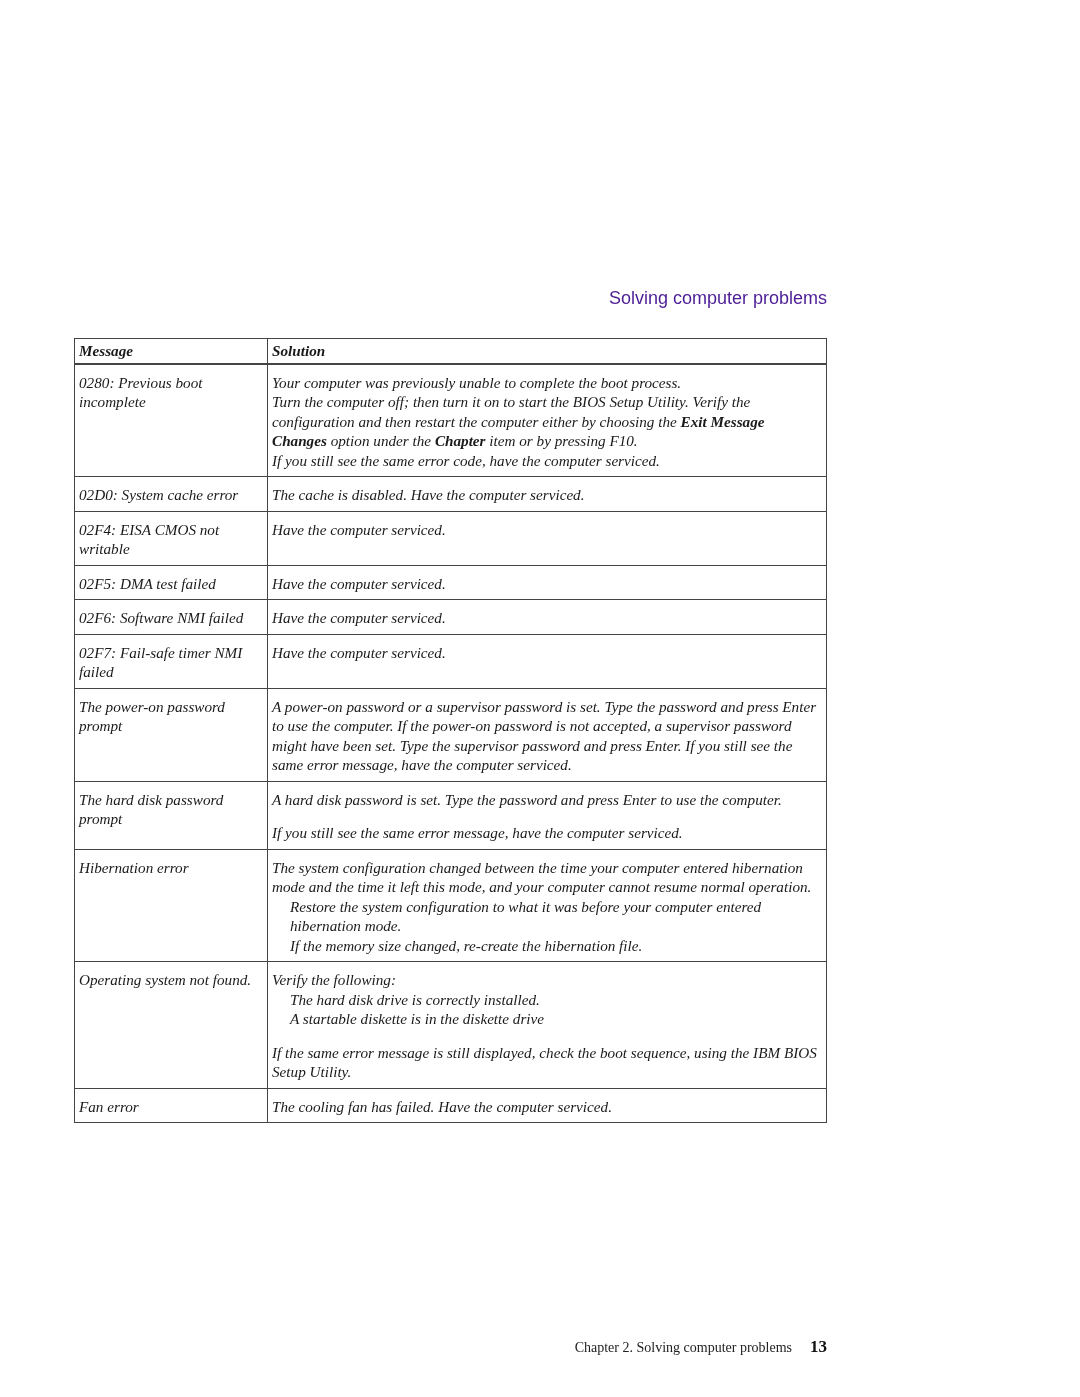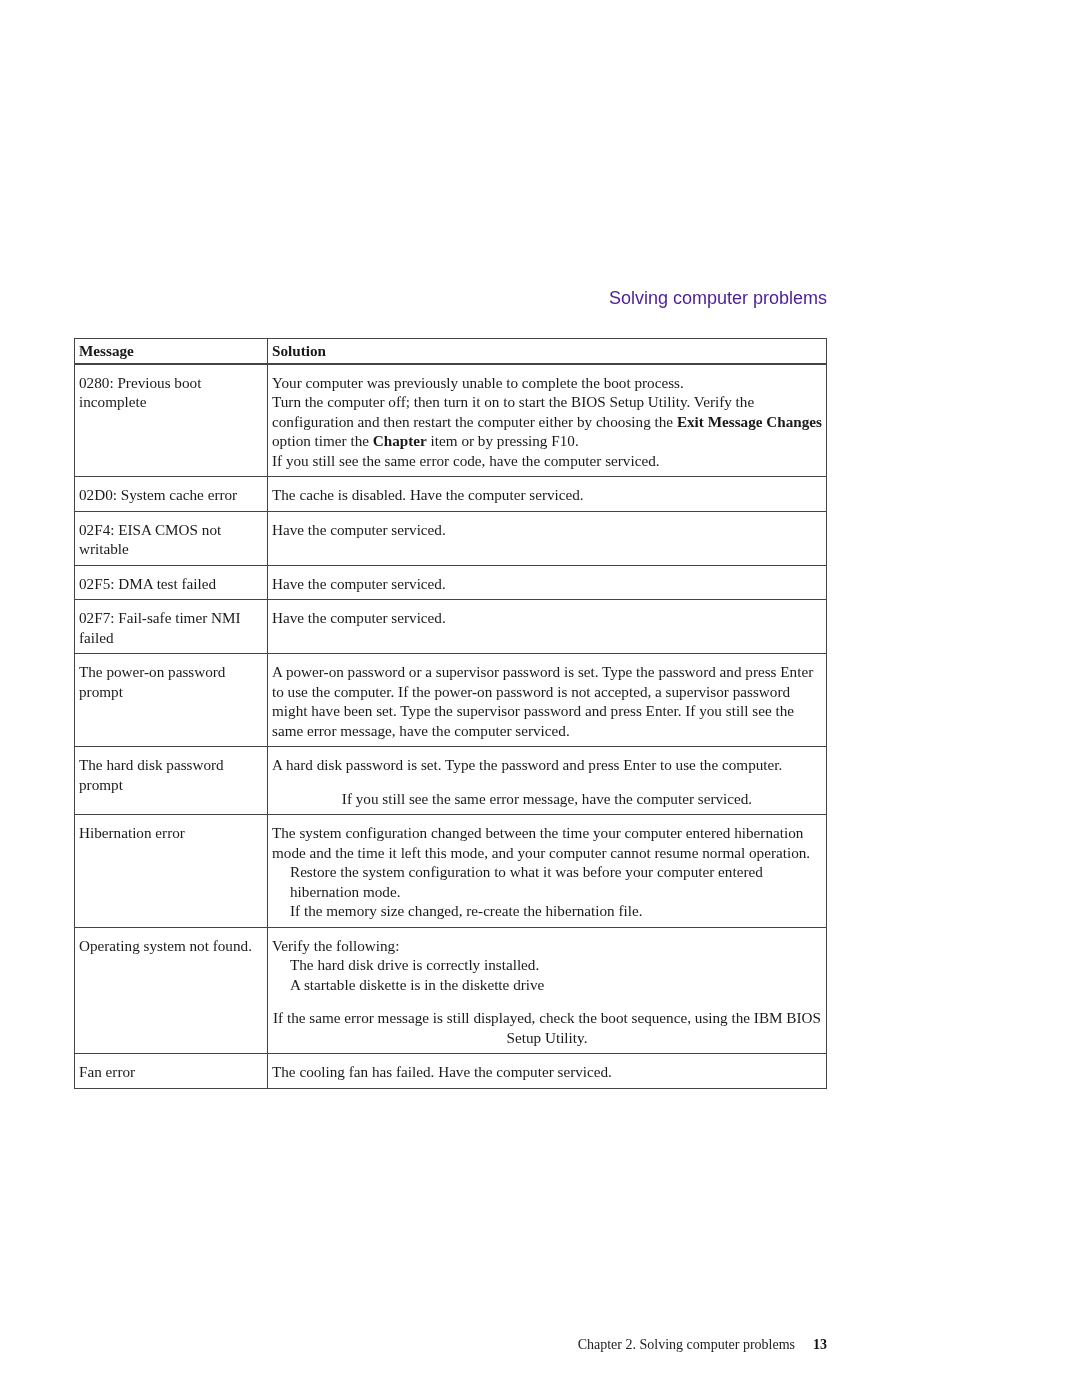--- a/index.html
+++ b/index.html
@@ -12,68 +12,73 @@
   table.msg {
     position: absolute; left: 74px; top: 338px; width: 753px;
     border-collapse: collapse;
     font-family: "Liberation Serif", serif; font-size: 15.2px; line-height: 19.5px;
     color: #1a1a1a;
   }
   table.msg th, table.msg td {
     border: 1px solid #444;
     vertical-align: top; text-align: left;
     padding: 0 4px 6px 4px;
+    font-style: italic;
   }
   table.msg th { font-weight: bold; padding-top: 2px; padding-bottom: 2px; }
   table.msg td { padding-top: 8px; }
   table.msg td.c1 { width: 184px; }
   table.msg tr.head th { border-bottom: 2px solid #444; }
   .p { display: block; }
   .gap { }
-  .gap-lg { margin-top: 14px; text-align: center; }
+  .gap-lg { margin-top: 14px; }
   .indent { padding-left: 18px; text-indent: 0; }
   b { font-weight: bold; }
   .footer {
     position: absolute; right: 253px; top: 1337px;
     font-family: "Liberation Serif", serif; font-size: 14px; color: #222;
     white-space: nowrap; display: flex; align-items: baseline; text-align: center;
   }
-  .footer .pn { font-weight: bold; font-size: 14px; margin-left: 18px; color: #111; }
+  .footer .pn { font-weight: bold; font-size: 17px; margin-left: 18px; color: #111; }
 </style>
 </head>
 <body>
 
 <div class="running-head">Solving computer problems</div>
 
 <table class="msg">
   <thead>
     <tr class="head">
       <th>Message</th>
       <th>Solution</th>
     </tr>
   </thead>
   <tbody>
     <tr>
       <td class="c1">0280: Previous boot incomplete</td>
       <td>
         <span class="p">Your computer was previously unable to complete the boot process.</span>
-        <span class="p"><span>Turn the computer off; then turn it on to start the BIOS Setup Utility. Verify the configuration and then restart the computer either by choosing the </span><b>Exit Message Changes</b><span> option timer the </span><b>Chapter</b><span> item or by pressing F10.</span></span>
+        <span class="p"><span>Turn the computer off; then turn it on to start the BIOS Setup Utility. Verify the configuration and then restart the computer either by choosing the </span><b>Exit Message Changes</b><span> option under the </span><b>Chapter</b><span> item or by pressing F10.</span></span>
         <span class="p">If you still see the same error code, have the computer serviced.</span>
       </td>
     </tr>
     <tr>
       <td class="c1">02D0: System cache error</td>
       <td>The cache is disabled. Have the computer serviced.</td>
     </tr>
     <tr>
       <td class="c1">02F4: EISA CMOS not writable</td>
       <td>Have the computer serviced.</td>
     </tr>
     <tr>
       <td class="c1">02F5: DMA test failed</td>
+      <td>Have the computer serviced.</td>
+    </tr>
+    <tr>
+      <td class="c1">02F6: Software NMI failed</td>
       <td>Have the computer serviced.</td>
     </tr>
     <tr>
       <td class="c1">02F7: Fail-safe timer NMI failed</td>
       <td>Have the computer serviced.</td>
     </tr>
     <tr>
       <td class="c1">The power-on password prompt</td>
       <td>A power-on password or a supervisor password is set. Type the password and press Enter to use the computer. If the power-on password is not accepted, a supervisor password might have been set. Type the supervisor password and press Enter. If you still see the same error message, have the computer serviced.</td>
     </tr>

